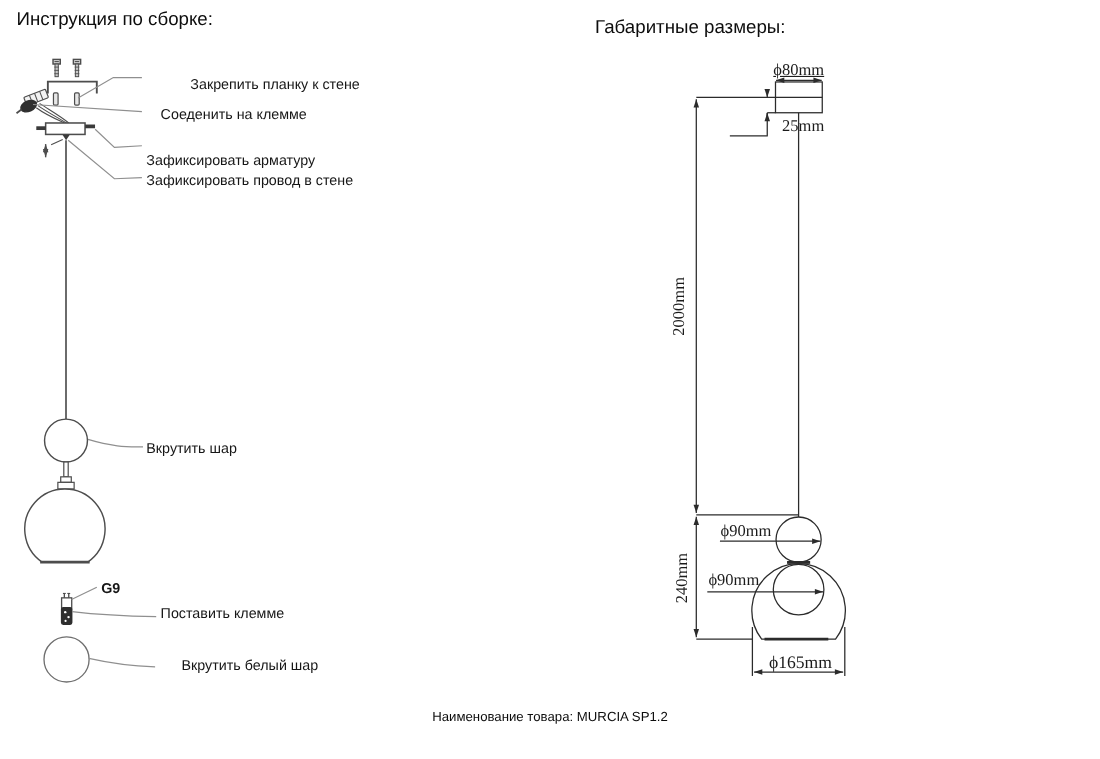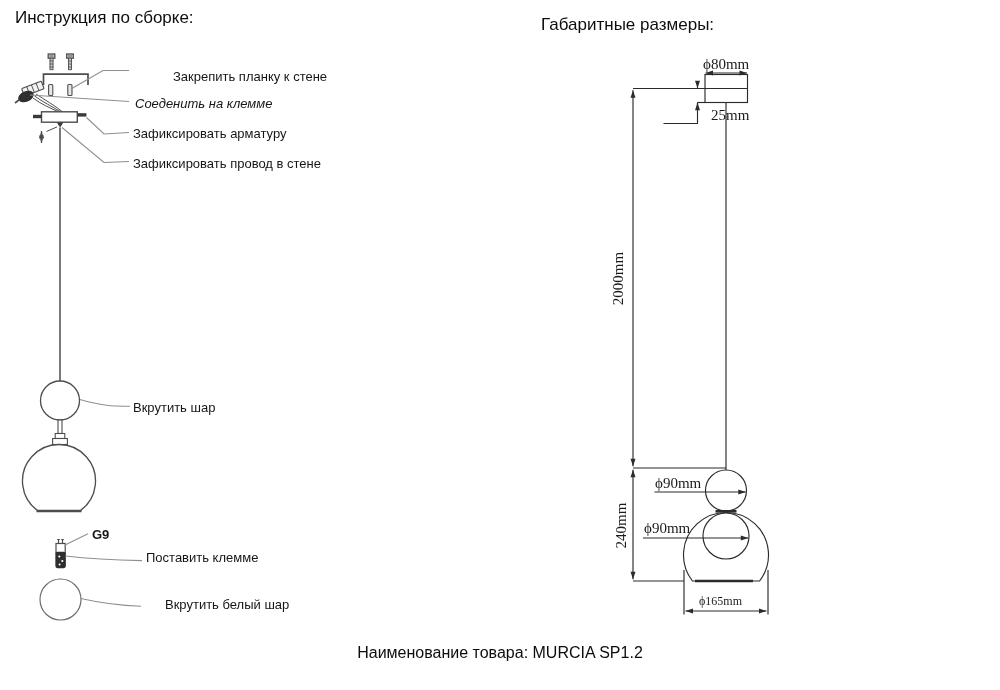--- a/index.html
+++ b/index.html
@@ -6,21 +6,21 @@
   .sheet{position:relative;width:1000px;height:690px;background:#ffffff;
          font-family:"Liberation Sans",sans-serif;color:#111;overflow:hidden;}
   .sheet svg{position:absolute;left:0;top:0;}
   .ttl{position:absolute;font-size:17px;white-space:nowrap;color:#0d0d0d;}
   .lbl{position:absolute;font-size:13px;white-space:nowrap;color:#161616;}
   .b{font-weight:bold;}
   .dim{position:absolute;font-family:"Liberation Serif",serif;font-size:15px;
        white-space:nowrap;color:#1b1b1b;}
   .rot{width:60px;text-align:center;transform:rotate(-90deg);}
   .product{position:absolute;left:0;top:644px;width:100%;text-align:center;
-           font-size:16px;color:#0d0d0d;}
+           font-size:12px;color:#0d0d0d;}
 </style>
 </head>
 <body>
 
 <div class="sheet">
 
   <svg width="1000" height="690" viewBox="0 0 1000 690">
     <defs>
       <marker id="arrB" markerWidth="9" markerHeight="7" refX="8" refY="3" orient="auto-start-reverse" markerUnits="userSpaceOnUse">
         <path d="M0.5,0.5 L8,3 L0.5,5.5 Z" fill="#2b2b2b"></path>
@@ -164,30 +164,30 @@
         <line x1="768" y1="570" x2="768" y2="614.5"></line>
         <line x1="685.5" y1="611" x2="766.5" y2="611" marker-start="url(#arrB)" marker-end="url(#arrB)"></line>
       </g>
     </g>
   </svg>
 
   <div class="ttl" style="left:541px;top:15px;">Габаритные размеры:</div>
   <div class="ttl" style="left:15px;top:8px;">Инструкция по сборке:</div>
 
   <div class="lbl" style="left:133px;top:69px;margin-left:40px;">Закрепить планку к стене</div>
-  <div class="lbl" style="left:135px;top:96px;font-style:italic;">Соеденить на клемме</div>
-  <div class="lbl" style="left:133px;top:126px;">Зафиксировать арматуру</div>
+  <div class="lbl" style="left:146px;top:96px;">Соеденить на клемме</div>
+  <div class="lbl" style="left:133px;top:138px;">Зафиксировать арматуру</div>
   <div class="lbl" style="left:133px;top:156px;">Зафиксировать провод в стене</div>
   <div class="lbl" style="left:133px;top:400px;">Вкрутить шар</div>
   <div class="lbl b" style="left:92px;top:527px;text-align:right;">G9</div>
   <div class="lbl" style="left:146px;top:550px;">Поставить клемме</div>
   <div class="lbl" style="left:145px;top:597px;margin-left:20px;">Вкрутить белый шар</div>
 
-  <div class="dim" style="left:703px;top:56px;">ϕ80mm</div>
+  <div class="dim" style="left:703px;top:56px;text-decoration:underline;">ϕ80mm</div>
   <div class="dim" style="left:664px;top:107px;margin-left:47px;">25mm</div>
   <div class="dim rot" style="left:588px;top:270px;">2000mm</div>
   <div class="dim rot" style="left:591px;top:517px;">240mm</div>
   <div class="dim" style="left:655px;top:475px;">ϕ90mm</div>
   <div class="dim" style="left:644px;top:520px;">ϕ90mm</div>
-  <div class="dim" style="left:699px;top:594px;font-size:12px;">ϕ165mm</div>
+  <div class="dim" style="left:699px;top:594px;font-size:16px;">ϕ165mm</div>
 
   <div class="product">Наименование товара: MURCIA SP1.2</div>
 </div>
 
 </body></html>

